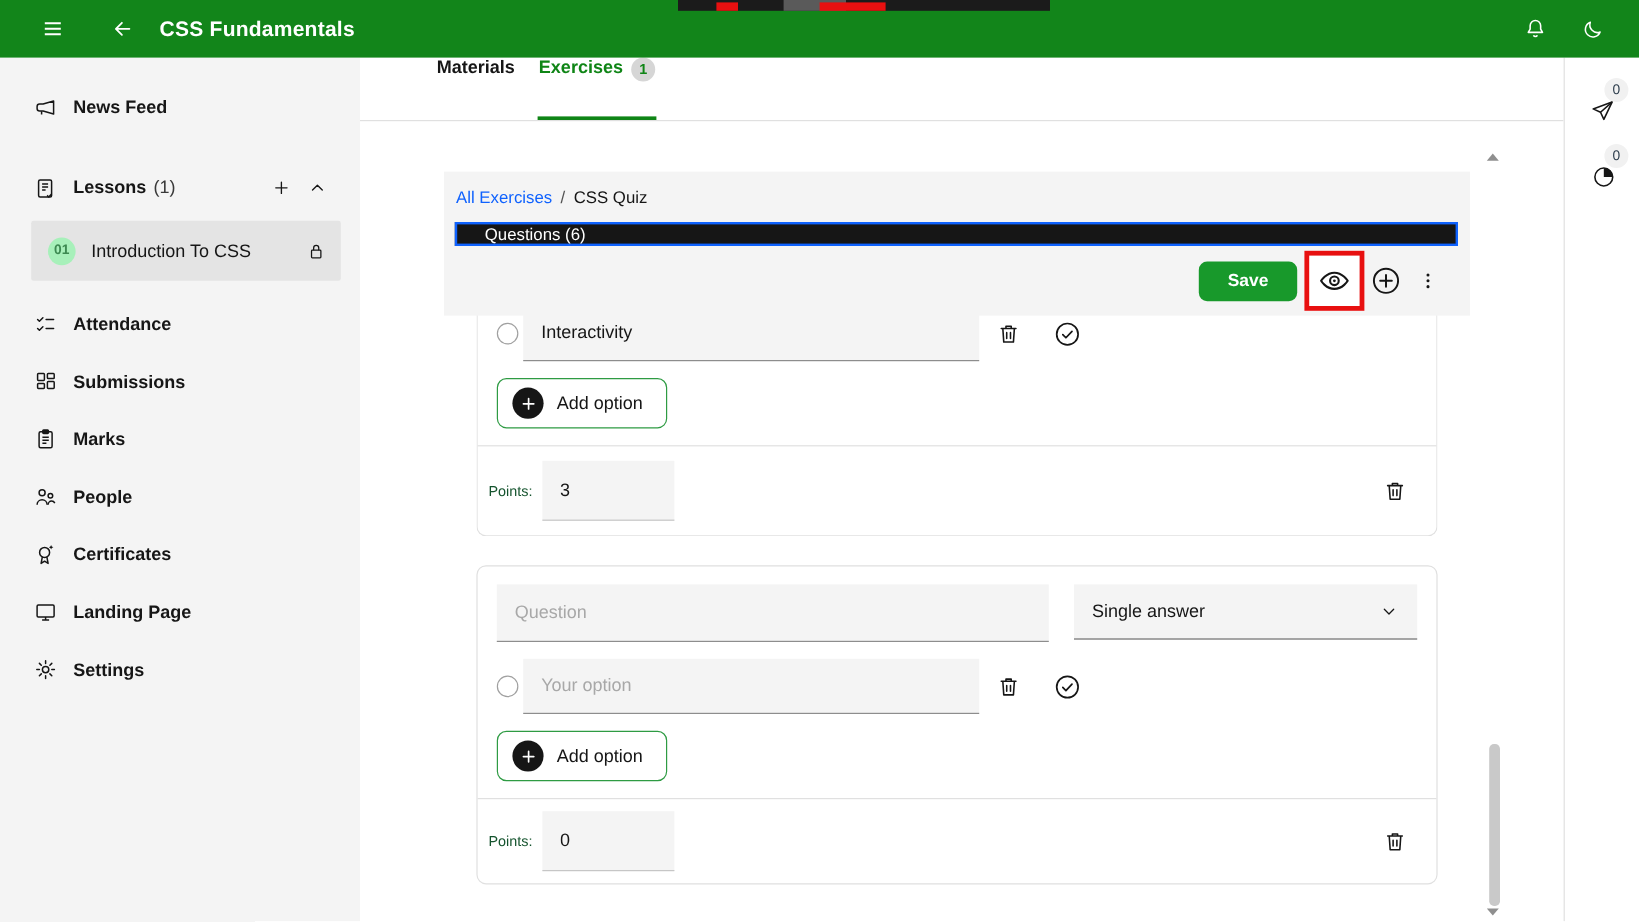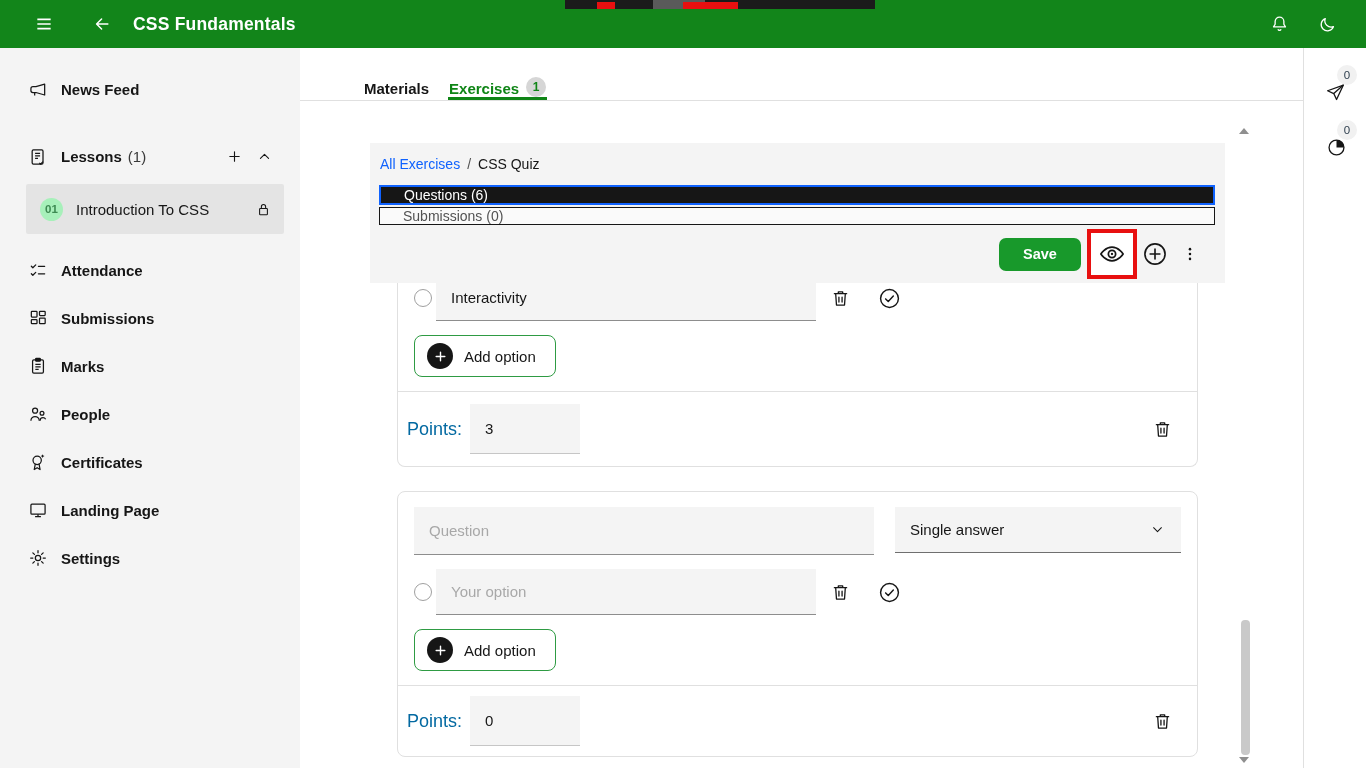--- a/index.html
+++ b/index.html
@@ -40,22 +40,22 @@
     display:flex;align-items:center;padding:0 12px 0 14px;cursor:pointer;}
   .lesson-num{width:23px;height:23px;border-radius:50%;background:var(--lesson-badge-bg);color:#3d8a52;
     font-size:11.5px;font-weight:700;display:flex;align-items:center;justify-content:center;}
   .lesson-title{margin-left:13px;font-size:15px;color:#161616;}
   .lesson-selected .lock{margin-left:auto;display:flex;color:#161616;}
   .nav-list .side-item{height:48px;}
 
   
   .main{position:absolute;left:300px;top:48px;width:1003px;height:720px;background:#fff;}
   .tabsrow{height:53px;border-bottom:1px solid #e0e0e0;display:flex;align-items:stretch;padding-left:63px;gap:18px;}
-  .tab{display:flex;align-items:flex-end;gap:7px;font-size:15px;font-weight:700;color:#161616;cursor:pointer;
-    border-bottom:3px solid transparent;padding:0 1px;margin-top:40px;}
+  .tab{display:flex;align-items:flex-start;gap:7px;font-size:15px;font-weight:700;color:#161616;cursor:pointer;
+    border-bottom:3px solid transparent;padding:0 1px;}
   .tab.active{color:var(--accent-green);border-bottom-color:var(--accent-green);}
   .tab .badge{width:20px;height:20px;border-radius:50%;background:#d6d6d6;color:var(--accent-green);
     font-size:12px;font-weight:700;display:flex;align-items:center;justify-content:center;}
 
   
   .panel{position:absolute;left:70px;top:95px;width:855px;}
   .panel-head{position:relative;z-index:2;background:#f4f4f4;padding:13px 10px 0 9px;}
   .breadcrumb{font-size:14px;margin-bottom:13px;padding-left:1px;}
   .breadcrumb a{color:var(--link-blue);text-decoration:none;cursor:pointer;}
   .breadcrumb .sep{color:#525252;margin:0 7px;}
@@ -90,21 +90,21 @@
   .trash-btn,.check-btn{background:none;border:none;cursor:pointer;display:flex;color:#161616;}
 
   .addopt-row{padding:14px 0 0 16px;}
   .addopt-btn{height:42px;border:1.5px solid var(--add-option-green);border-radius:8px;background:#fff;
     display:inline-flex;align-items:center;gap:11px;padding:0 19px 0 12px;cursor:pointer;
     font-size:15px;color:#161616;}
   .addopt-btn .plus-circle{width:26px;height:26px;border-radius:50%;background:#161616;color:#fff;
     display:flex;align-items:center;justify-content:center;}
   .card-divider{border:none;border-top:1px solid #e0e0e0;margin-top:14px;}
   .points-row{display:flex;align-items:center;height:74px;padding:0 24px 0 9px;}
-  .points-label{font-size:18px;color:#0369a1;}
+  .points-label{font-size:12px;color:#14532d;}
   .points-input{width:110px;height:50px;margin-left:8px;border-bottom-color:#c6c6c6;}
   .points-row .trash-btn{margin-left:auto;}
 
   .qrow{display:flex;align-items:flex-start;padding:15px 16px 0 16px;}
   .question-input{width:460px;height:48px;}
   .dropdown{margin-left:auto;width:286px;height:46px;background:#f4f4f4;border-bottom:1px solid #6f6f6f;
     display:flex;align-items:center;padding:0 15px;cursor:pointer;}
   .dropdown .dd-label{font-size:15px;color:#161616;}
   .dropdown .dd-chevron{margin-left:auto;display:flex;color:#161616;}
 
@@ -306,23 +306,20 @@
     </div>
 
     <div class="panel">
       <div class="panel-head">
         <div class="breadcrumb">
           <a>All Exercises</a><span class="sep">/</span><span class="current">CSS Quiz</span>
         </div>
         <div class="segments">
           <div class="seg-btn active">
             <span>Questions (6)</span>
-          </div>
-          <div class="seg-btn inactive">
-            <span>Submissions (0)</span>
           </div>
         </div>
         <div class="toolbar">
           <button class="save-btn">Save</button>
           <div class="eye-highlight">
             <button class="eye-btn">
               <span style="display:flex;">
                 <svg width="28" height="28" viewBox="0 0 24 24" fill="none" stroke="currentColor" stroke-width="1.5" stroke-linejoin="round">
                     <path d="M2.5 12S6 6.2 12 6.2 21.5 12 21.5 12 18 17.8 12 17.8 2.5 12 2.5 12z"></path>
                     <circle cx="12" cy="12" r="3.1"></circle>

